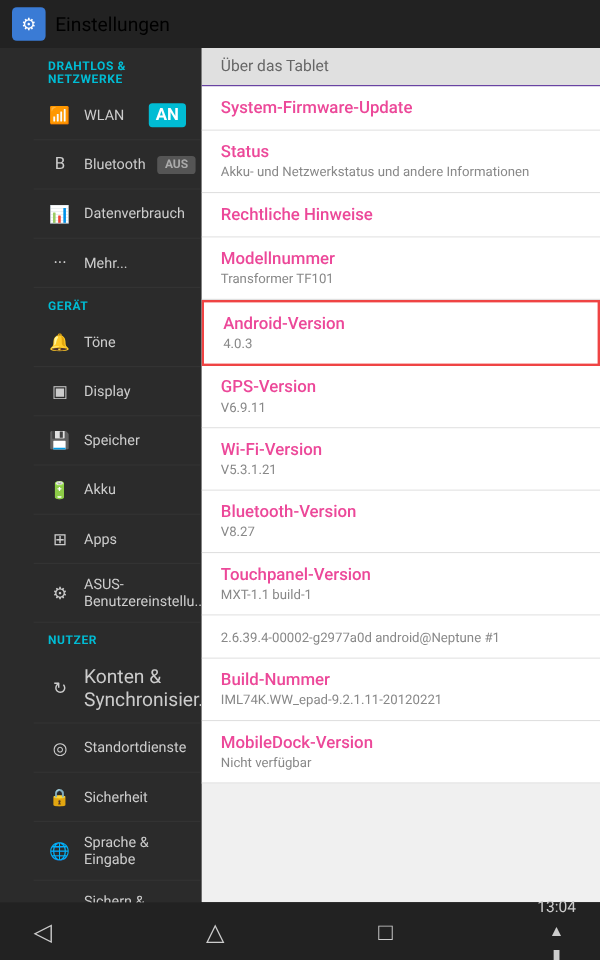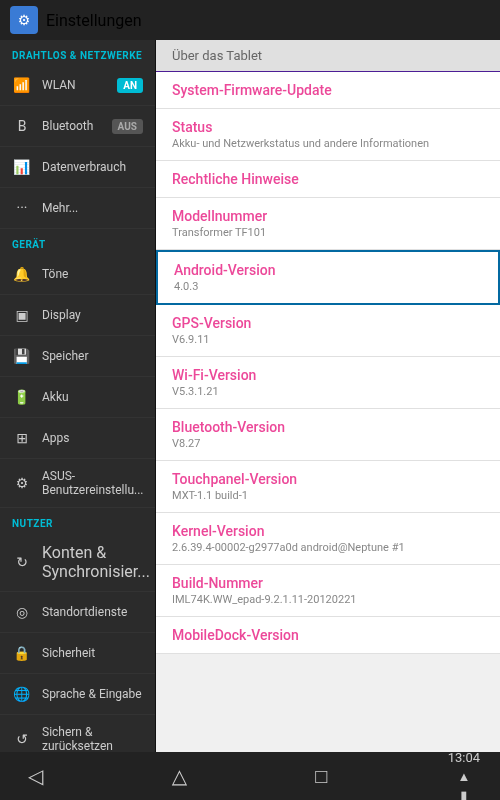--- a/index.html
+++ b/index.html
@@ -30,25 +30,26 @@
       color: white; font-size: 14px;
     }
     
     #main {
       flex: 1;
       display: flex;
       overflow: hidden;
     }
     
     #sidebar {
-      width: 156px;
+      width: 168px;
       background: #2b2b2b;
       overflow-y: auto;
       flex-shrink: 0;
       border-right: 1px solid #111;
+      padding-left: 28px;
     }
     .section-header {
       color: #00bcd4;
       font-size: 10px;
       font-weight: bold;
       padding: 10px 12px 4px;
       letter-spacing: 0.5px;
     }
     .sidebar-item {
       display: flex;
@@ -63,21 +64,21 @@
     .sidebar-item .icon {
       width: 20px; height: 20px;
       display: flex; align-items: center; justify-content: center;
       font-size: 14px;
       flex-shrink: 0;
     }
     .toggle-on {
       background: #00bcd4;
       color: white;
       border-radius: 3px;
-      font-size: 10px;
+      font-size: 14px;
       padding: 2px 6px;
       font-weight: bold;
     }
     .toggle-off {
       background: #555;
       color: #aaa;
       border-radius: 3px;
       font-size: 10px;
       padding: 2px 6px;
       font-weight: bold;
@@ -104,21 +105,21 @@
       font-size: 14px;
       color: #ec4899;
       font-weight: 500;
     }
     .content-item-subtitle {
       font-size: 11px;
       color: #888;
       margin-top: 2px;
     }
     .content-item.highlighted {
-      border: 2px solid #0369a1;
+      border: 2px solid #ef4444;
     }
     
     #bottomnav {
       height: 48px;
       background: #222;
       display: flex;
       align-items: center;
       justify-content: space-between;
       padding: 0 20px;
       flex-shrink: 0;
@@ -246,30 +247,30 @@
       </div>
       <div class="content-item">
         <div class="content-item-title">Bluetooth-Version</div>
         <div class="content-item-subtitle">V8.27</div>
       </div>
       <div class="content-item">
         <div class="content-item-title">Touchpanel-Version</div>
         <div class="content-item-subtitle">MXT-1.1 build-1</div>
       </div>
       <div class="content-item">
-        <div class="content-item-title">Kernel-Version</div>
         <div class="content-item-subtitle">2.6.39.4-00002-g2977a0d
 android@Neptune #1</div>
       </div>
       <div class="content-item">
         <div class="content-item-title">Build-Nummer</div>
         <div class="content-item-subtitle">IML74K.WW_epad-9.2.1.11-20120221</div>
       </div>
       <div class="content-item">
         <div class="content-item-title">MobileDock-Version</div>
+        <div class="content-item-subtitle">Nicht verfügbar</div>
       </div>
     </div>
 
 </div>
 
 <div id="bottomnav">
   <span class="nav-btn">◁</span>
   <span class="nav-btn">△</span>
   <span class="nav-btn">□</span>
   <div class="status-bar-right">

